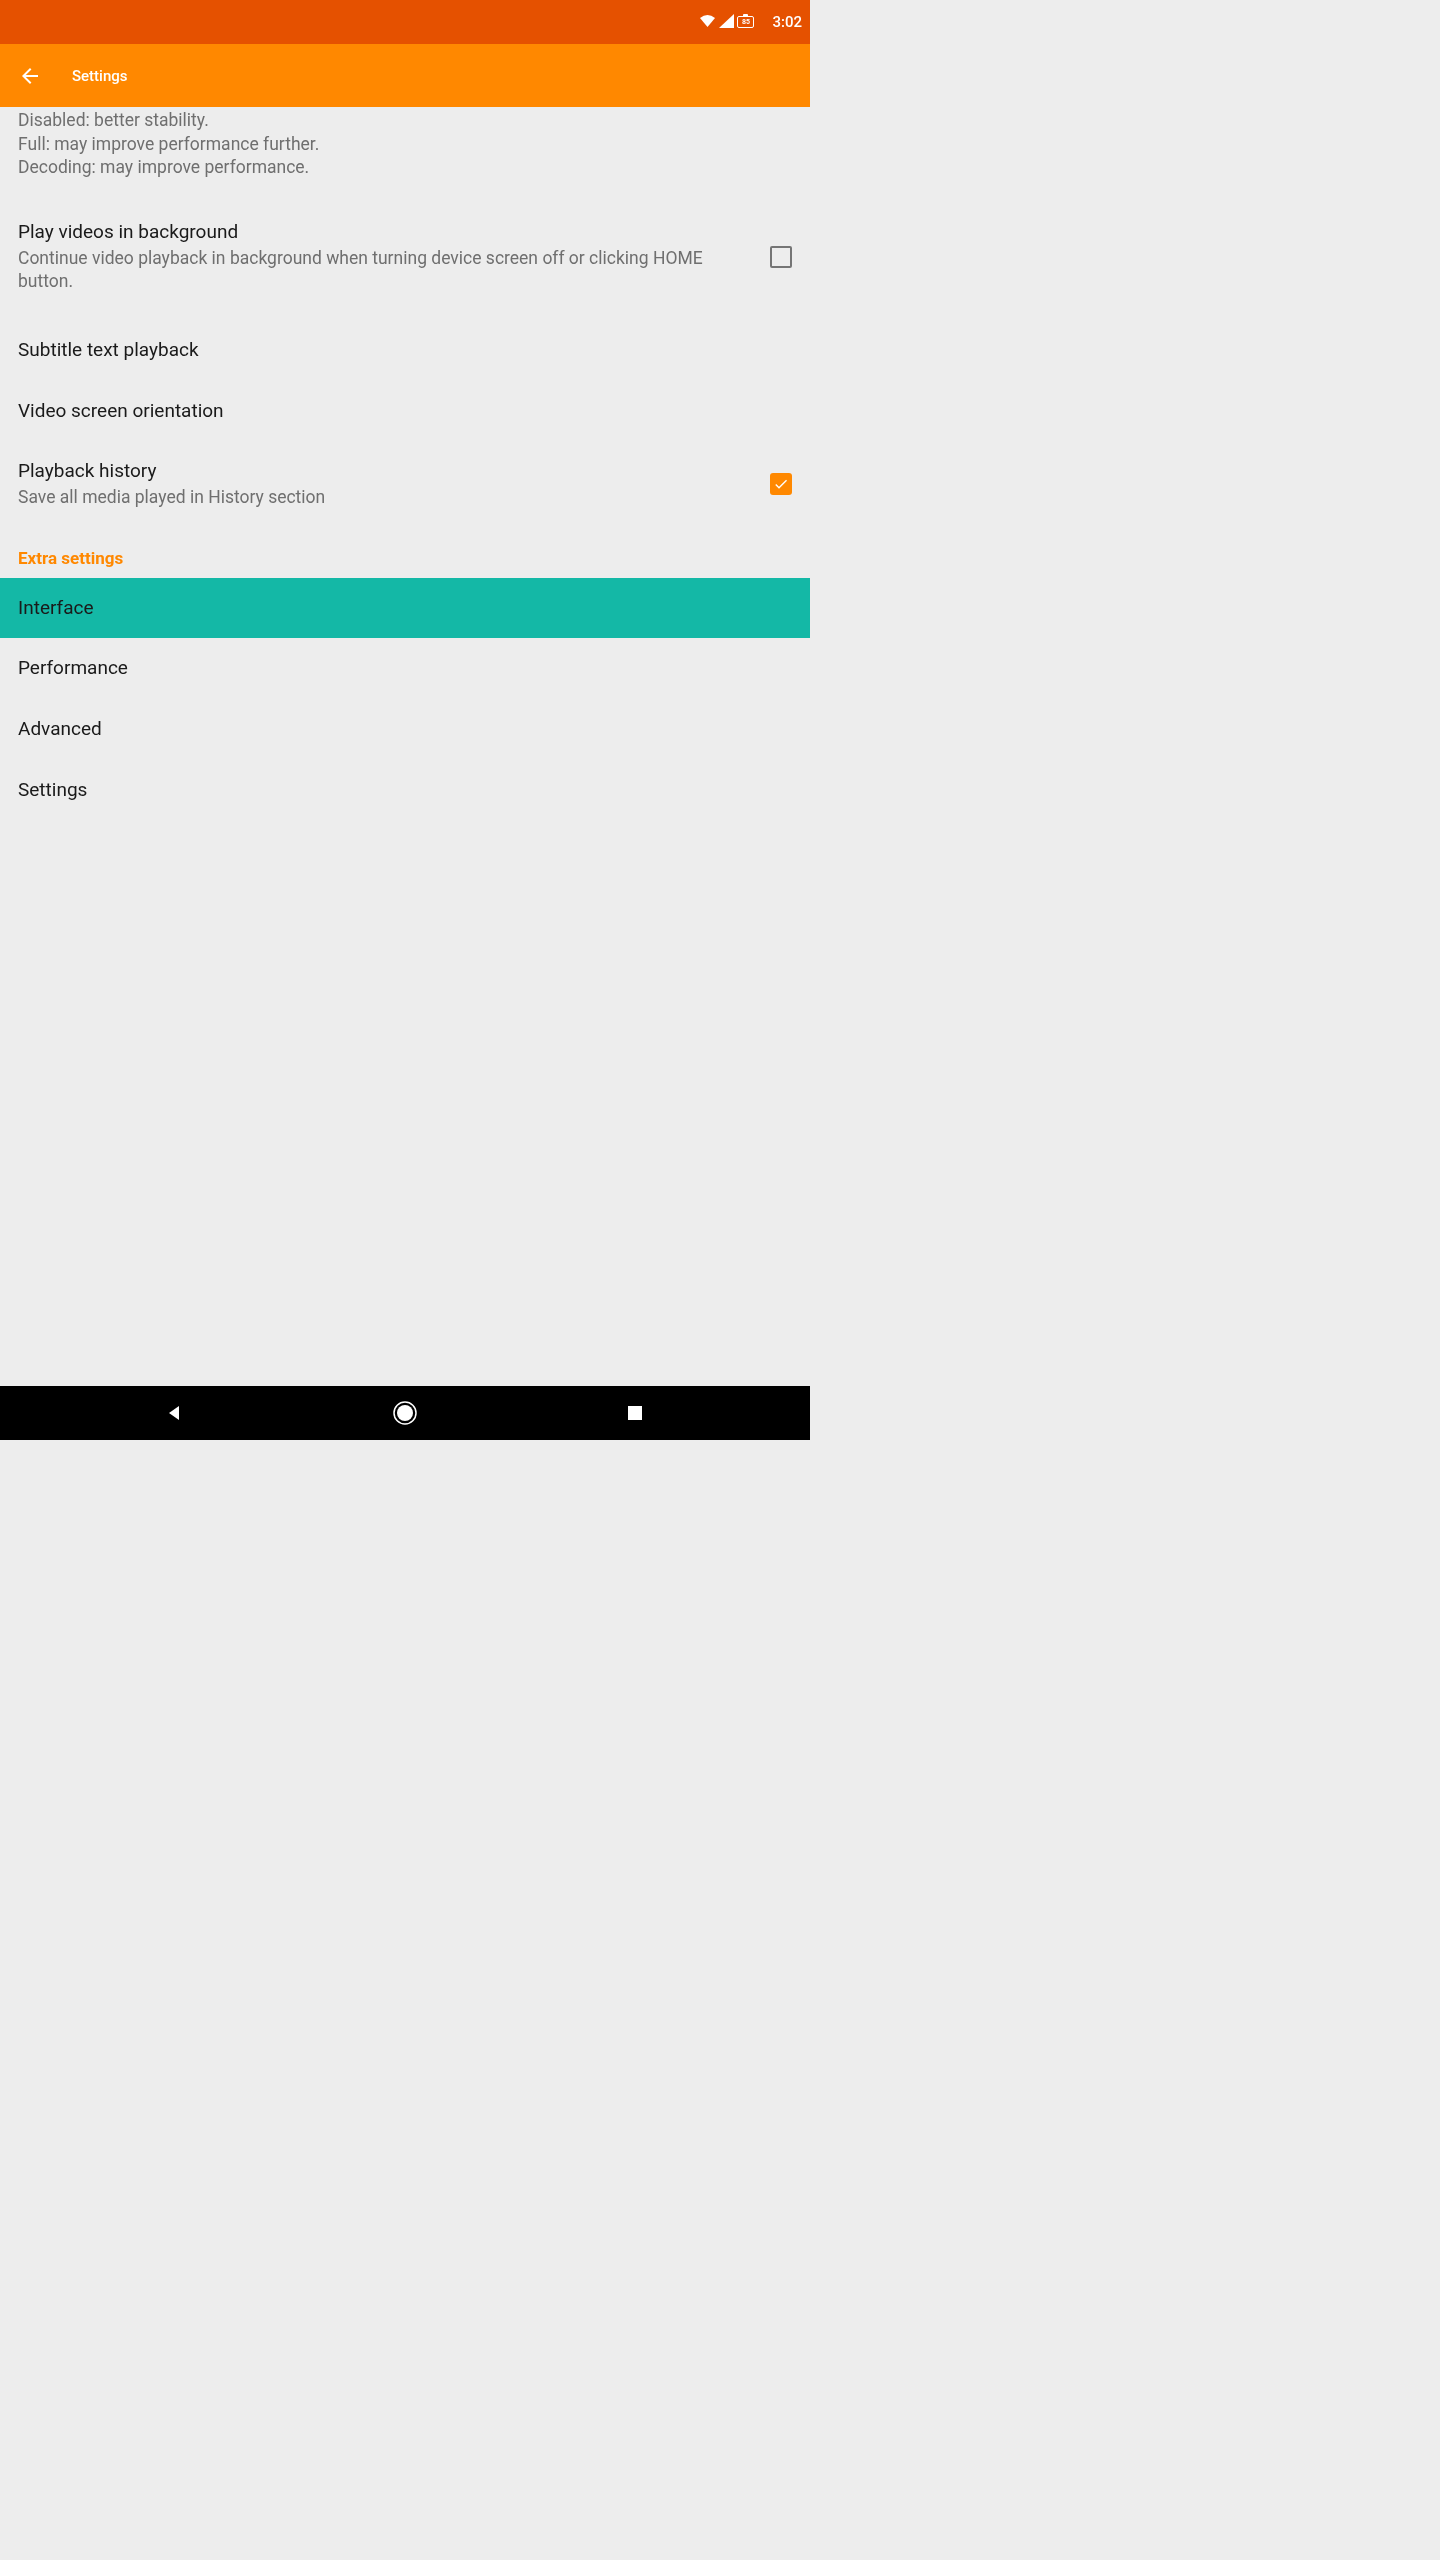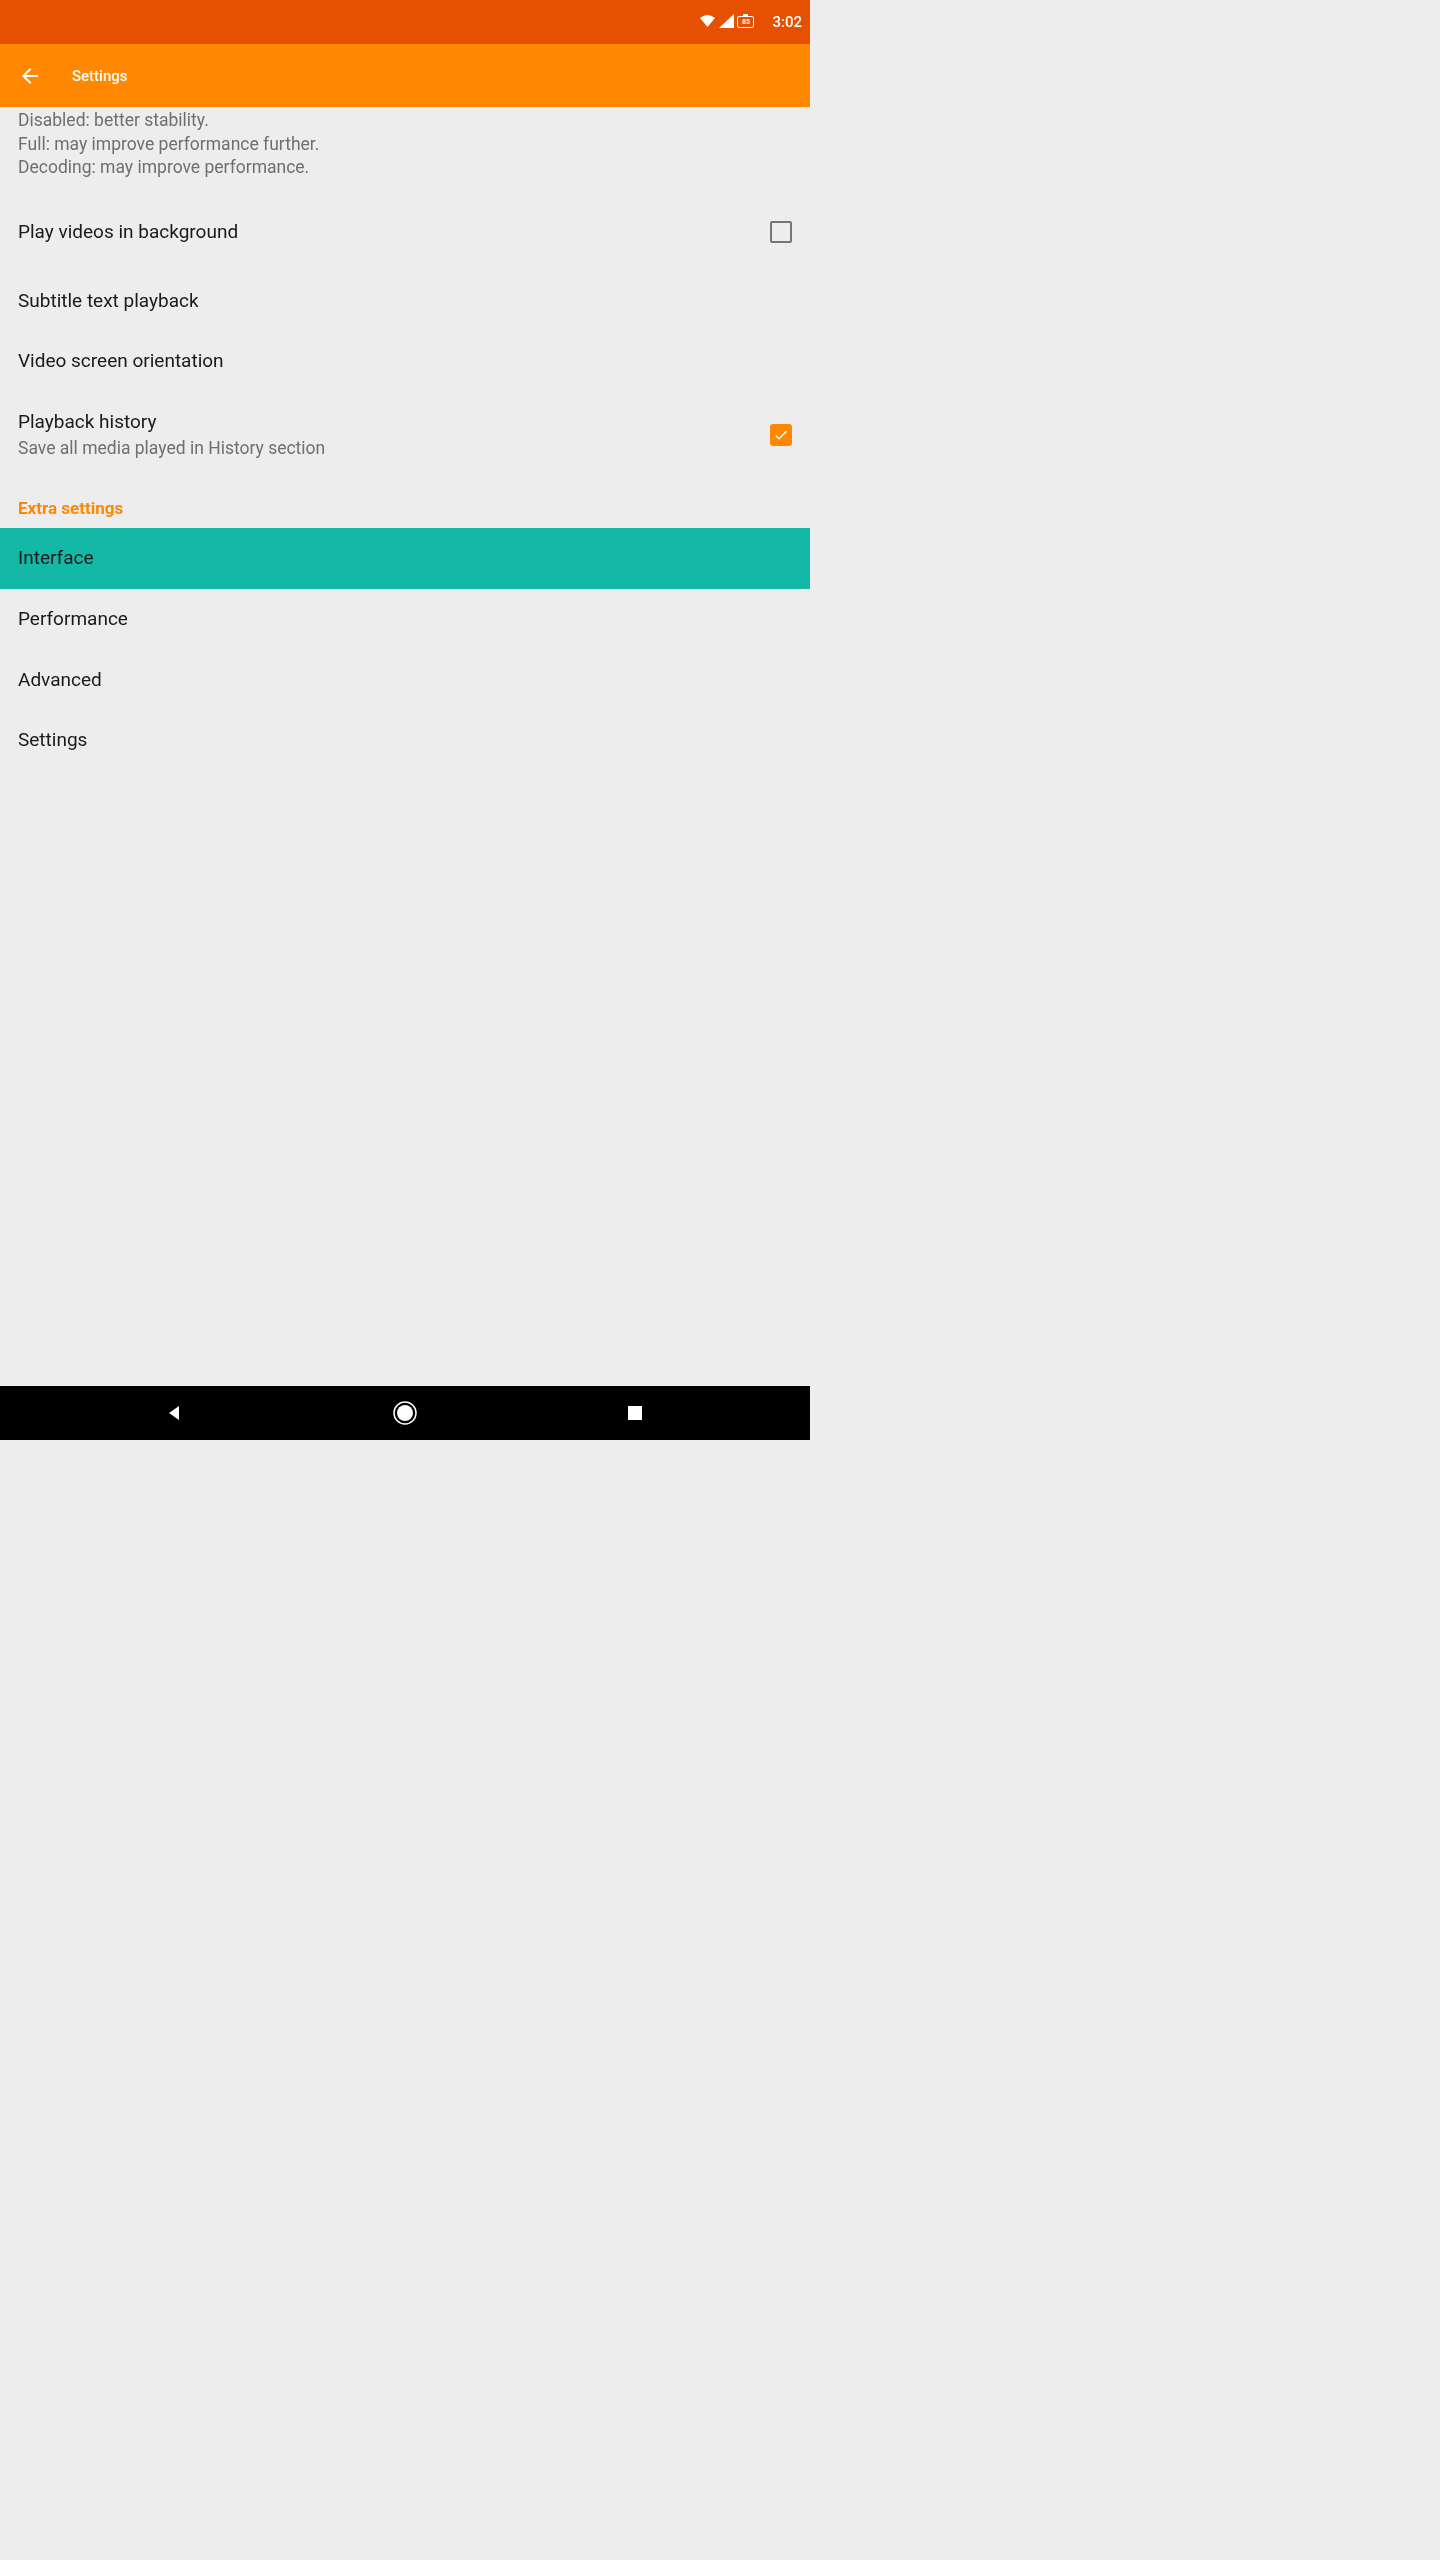--- a/index.html
+++ b/index.html
@@ -193,20 +193,21 @@
 
   <div class="setting-desc-block">
     <div>Disabled: better stability.</div>
     <div>Full: may improve performance further.</div>
     <div>Decoding: may improve performance.</div>
   </div>
 
   <div class="setting-item tall">
     <div class="setting-text">
       <div class="setting-title">Play videos in background</div>
+      <div class="setting-subtitle">Continue video playback in background when turning device screen off or clicking HOME button.</div>
     </div>
     <div class="checkbox-empty"></div>
   </div>
 
   <div class="setting-item">
     <div class="setting-text">
       <div class="setting-title">Subtitle text playback</div>
     </div>
   </div>
 

